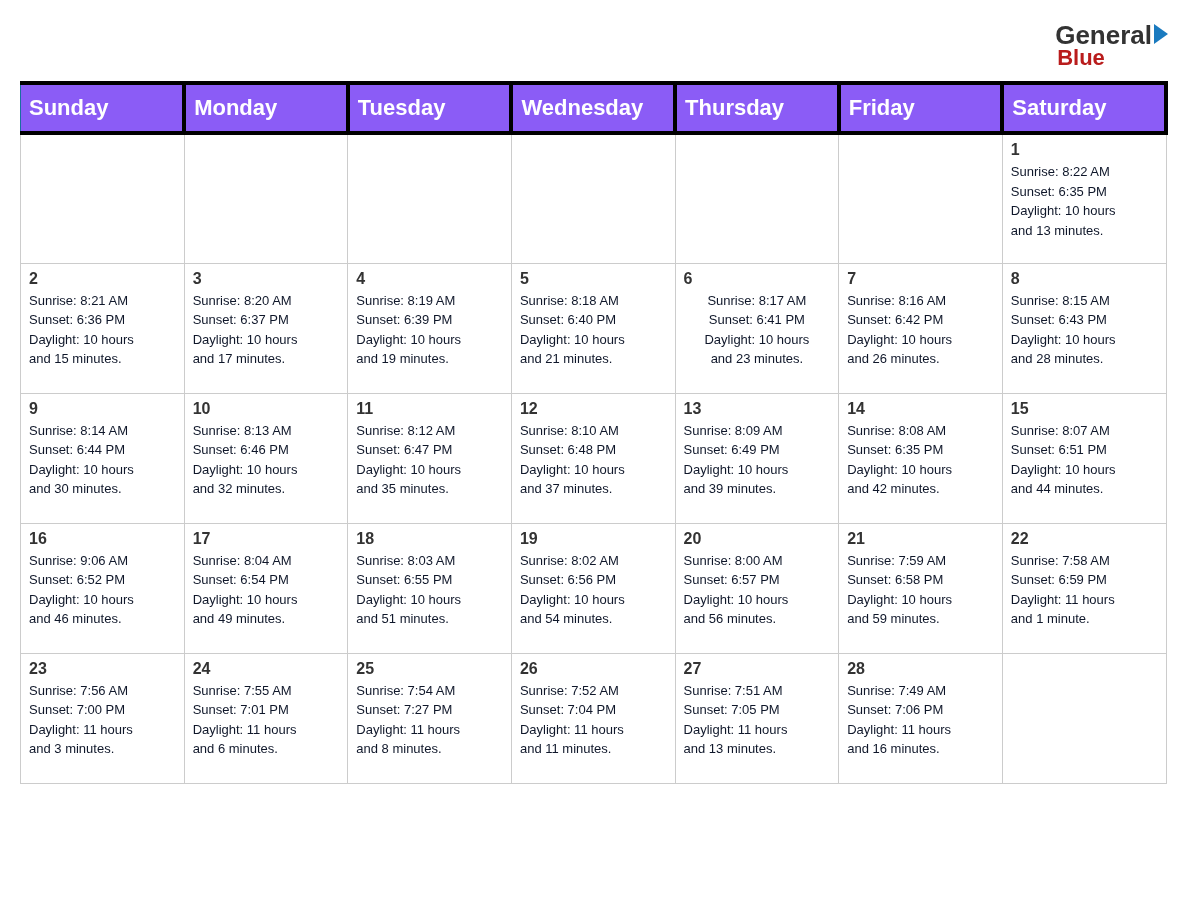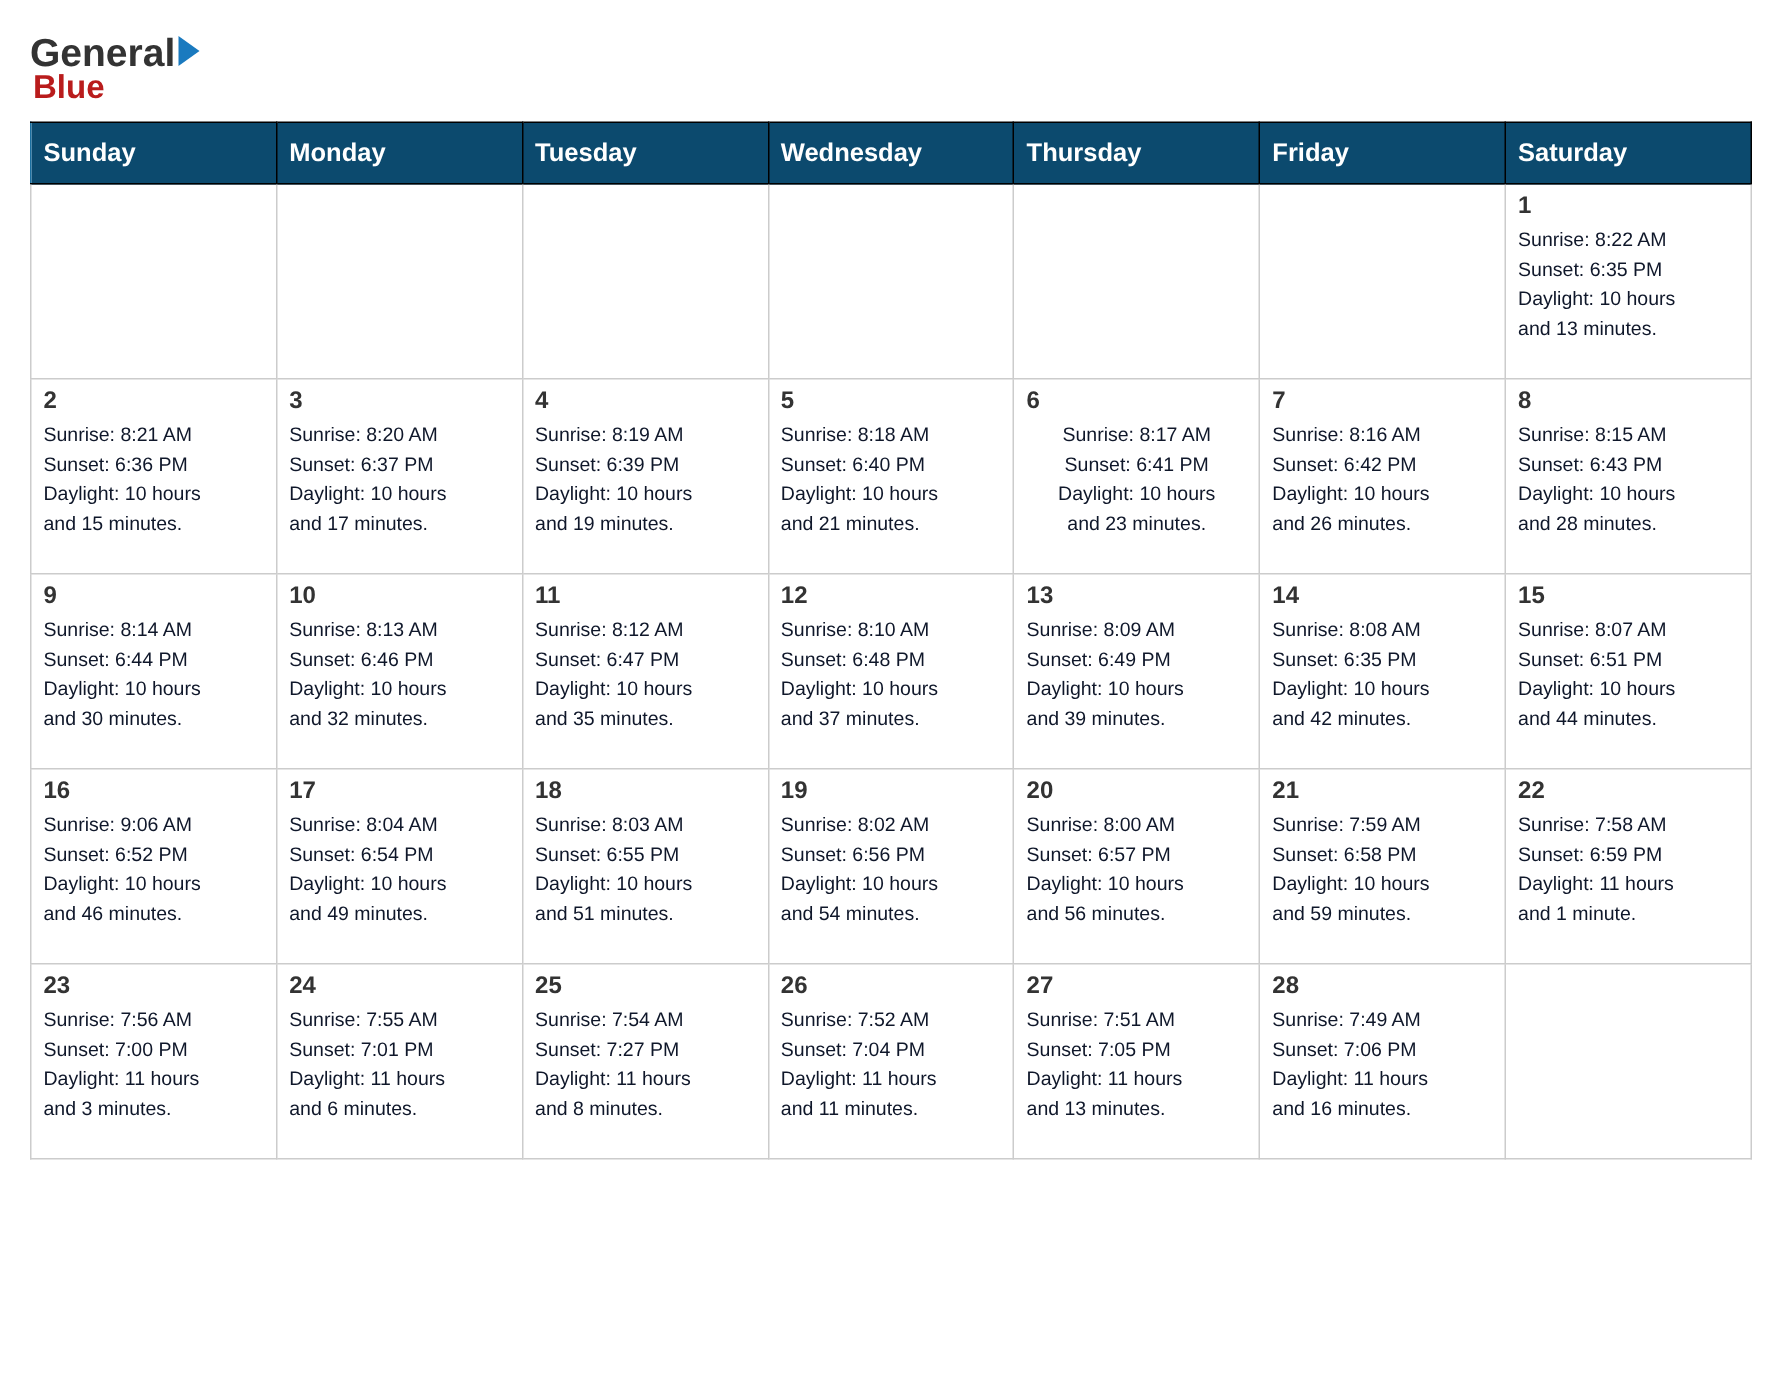--- a/index.html
+++ b/index.html
@@ -5,21 +5,21 @@
     * { box-sizing: border-box; margin: 0; padding: 0; }
     body {
       font-family: Arial, sans-serif;
       background: #fff;
       padding: 20px;
       width: 1188px;
       min-height: 918px;
     }
     .header {
       display: flex;
-      justify-content: flex-start;
+      justify-content: flex-end;
       align-items: flex-start;
       margin-bottom: 10px;
     }
     .logo {
       display: flex;
       flex-direction: column;
       align-items: flex-start;
     }
     .logo-text {
       display: flex;
@@ -55,27 +55,27 @@
     .subtitle {
       font-size: 22px;
       color: #444;
     }
     .calendar {
       width: 100%;
       border-collapse: collapse;
       border: 1px solid #aaa;
     }
     .calendar th {
-      background-color: #0c4a6e;
+      background-color: #8b5cf6;
       color: #fff;
-      font-size: 17px;
+      font-size: 22px;
       font-weight: bold;
       padding: 10px 8px;
       text-align: left;
-      border: 1px solid #000000;
+      border: 4px solid #000000;
     }
     .calendar td {
       vertical-align: top;
       padding: 6px 8px 8px 8px;
       border: 1px solid #ccc;
       width: calc(100% / 7);
       min-height: 110px;
       font-size: 13.5px;
       color: #333;
     }

